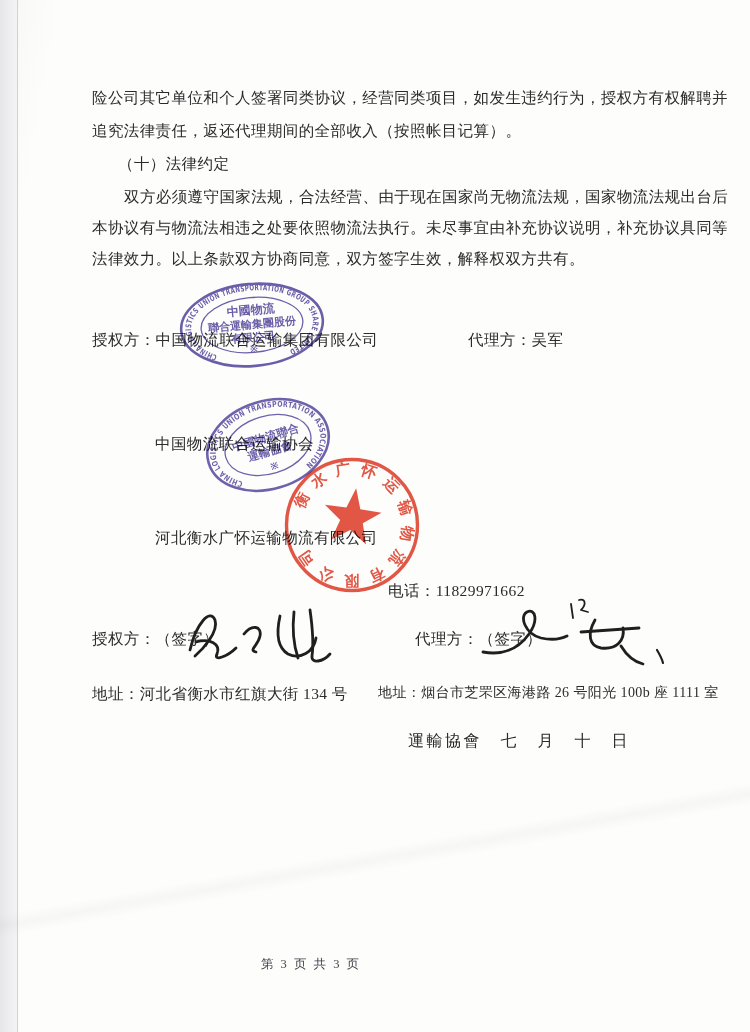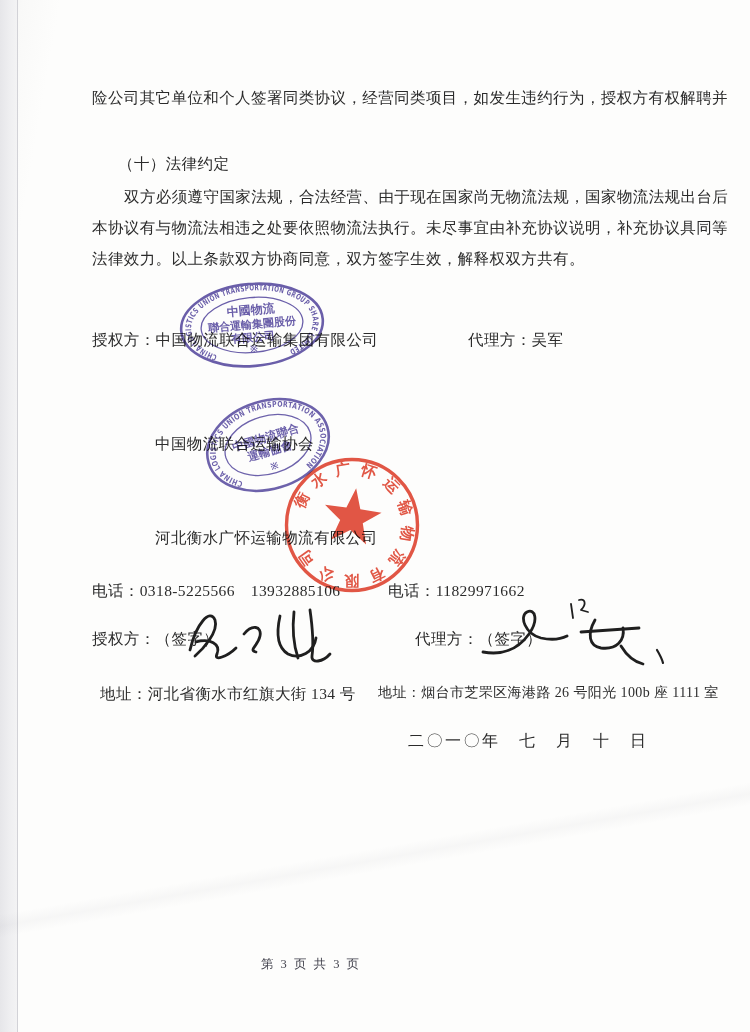--- a/index.html
+++ b/index.html
@@ -36,21 +36,21 @@
   .l-p2l2 { left:92px;  top:218px; }
   .l-p2l3 { left:92px;  top:249px;text-align:right; }
   .l-auth   { left:92px;  top:330px; }
   .l-agent  { left:468px; top:330px; }
   .l-assoc  { left:155px; top:434px; }
   .l-hebei  { left:155px; top:528px; }
   .l-phoneL { left:92px;  top:581px; }
   .l-phoneR { left:388px; top:581px; }
   .l-signL  { left:92px;  top:629px; }
   .l-signR  { left:385px; top:629px;margin-left:30px; }
-  .l-addrL  { left:92px;  top:684px;margin-left:8px; }
+  .l-addrL  { left:92px;  top:684px; }
   .l-addrR  { left:378px; top:684px; font-size:14px;text-align:right; }
   .l-date   { left:408px; top:731px; letter-spacing:2.5px; font-size:16px; }
   .l-footer { left:0; top:956px; width:622px; text-align:center;
               font-size:12.5px; color:#3e3e49; letter-spacing:2px; }
   svg.stamp { position:absolute; overflow:visible; z-index:3; mix-blend-mode:multiply; }
   #stamp-group { left:152px; top:255px; opacity:0.82; transform:rotate(-5deg); }
   #stamp-assoc { left:168px; top:375px; opacity:0.80; transform:rotate(-17deg); }
   #stamp-red   { left:267px; top:440px; opacity:0.88; }
   svg.sig { position:absolute; z-index:2; overflow:visible; }
   #sig-1 { left:178px; top:600px; }
@@ -62,53 +62,51 @@
               font-family:"Liberation Serif","DejaVu Serif",serif; }
 </style>
 </head>
 <body>
 
 <div class="page">
   <div class="scan-edge"></div>
   <div class="crease"></div>
 
   <div class="line l-p1l1">险公司其它单位和个人签署同类协议，经营同类项目，如发生违约行为，授权方有权解聘并</div>
+  <div class="line l-p1l2">追究法律责任，返还代理期间的全部收入（按照帐目记算）。</div>
   <div class="line l-head">（十）法律约定</div>
   <div class="line l-p2l2">本协议有与物流法相违之处要依照物流法执行。未尽事宜由补充协议说明，补充协议具同等</div>
   <div class="line l-p2l1">双方必须遵守国家法规，合法经营、由于现在国家尚无物流法规，国家物流法规出台后</div>
   <div class="line l-p2l3">法律效力。以上条款双方协商同意，双方签字生效，解释权双方共有。</div>
 
   <div class="line l-auth">
     <span>授权方：</span><span>中国物流联合运输集团有限公司</span>
   </div>
   <div class="line l-agent">
     <span>代理方：</span><span>吴军</span>
   </div>
 
   <div class="line l-assoc">中国物流联合运输协会</div>
   <div class="line l-hebei">河北衡水广怀运输物流有限公司</div>
 
-  <div class="line l-phoneL">
-    <span>电话：</span><span>0318-5225566　13932885106</span>
-  </div>
   <div class="line l-phoneR">
     <span>电话：</span><span>11829971662</span>
   </div>
 
   <div class="line l-signL">授权方：（签字）</div>
   <div class="line l-signR">代理方：（签字）</div>
 
   <div class="line l-addrL">
     <span>地址：</span><span>河北省衡水市红旗大街 134 号</span>
   </div>
   <div class="line l-addrR">
     <span>地址：</span><span>烟台市芝罘区海港路 26 号阳光 100b 座 1111 室</span>
   </div>
 
-  <div class="line l-date">二〇一〇年　七　月　十　日</div>
+  <div class="line l-date">運輸協會　七　月　十　日</div>
   <div class="line l-footer">第 3 页 共 3 页</div>
 
   <svg id="stamp-group" class="stamp" width="200" height="140" viewBox="0 0 200 140" xmlns="http://www.w3.org/2000/svg" xmlns:xlink="http://www.w3.org/1999/xlink">
     <defs>
       <path id="ringPath1" d="M100,104.5 A61,34.5 0 1 1 100,35.5 A61,34.5 0 1 1 100,104.5" fill="none"></path>
     </defs>
     <ellipse cx="100" cy="70" rx="71" ry="41" fill="none" stroke="#4a3c99" stroke-width="2.6"></ellipse>
     <ellipse cx="100" cy="70" rx="51" ry="27.5" fill="none" stroke="#4a3c99" stroke-width="1.3"></ellipse>
     <text class="ring-en" fill="#4a3c99">
       <textPath href="#ringPath1" xlink:href="#ringPath1" startOffset="38" textLength="232" lengthAdjust="spacingAndGlyphs">CHINA LOGISTICS UNION TRANSPORTATION GROUP SHARE LIMITED</textPath>

